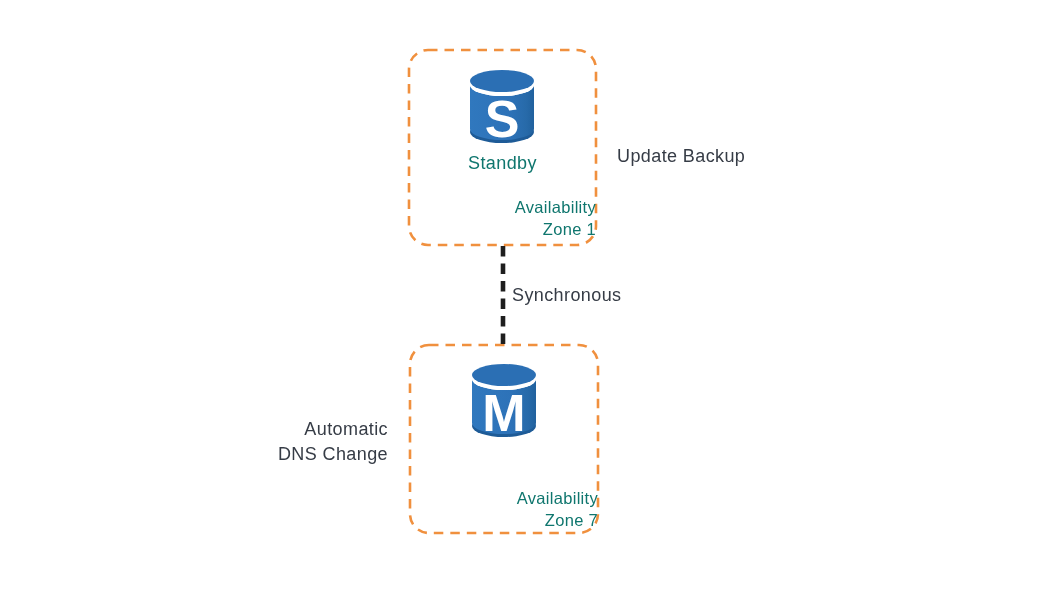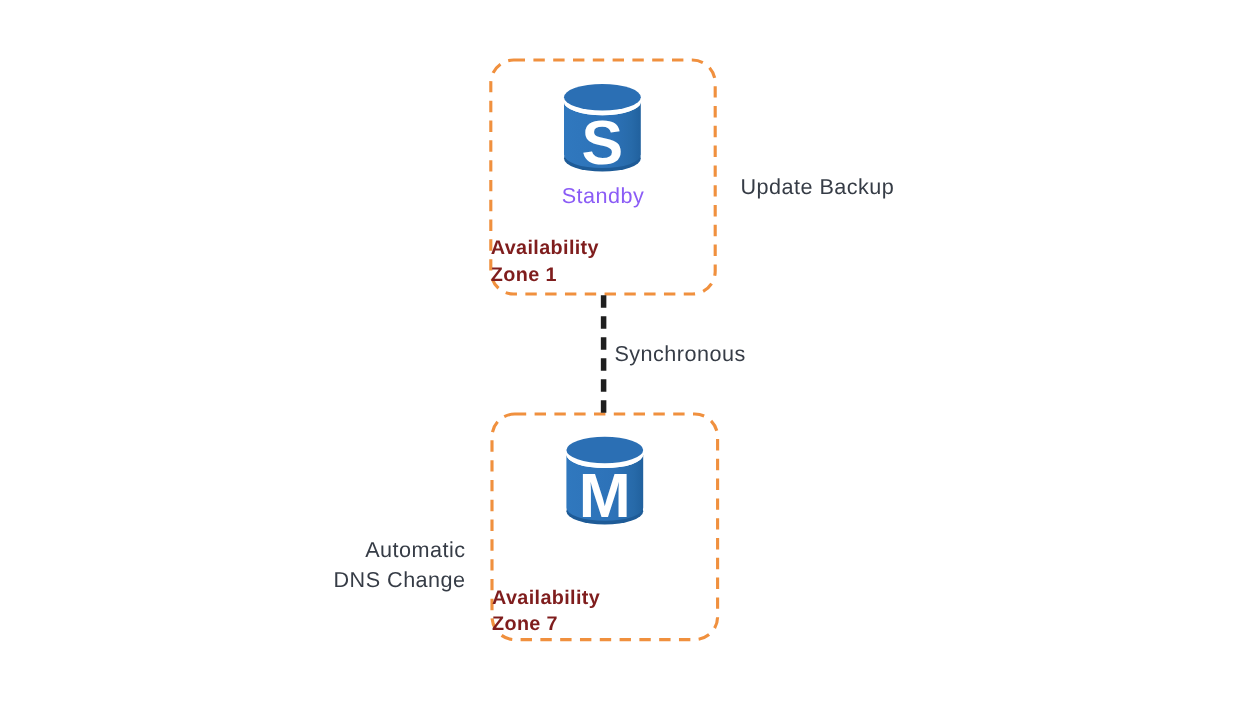--- a/index.html
+++ b/index.html
@@ -17,31 +17,31 @@
   }
   .abs { position: absolute; }
   .overlay-svg {
     position: absolute;
     left: 0;
     top: 0;
     width: 1050px;
     height: 590px;
   }
   .node-label {
-    color: #8b5cf6;
+    color: #0f766e;
     font-size: 18px;
     letter-spacing: 0.4px;
     text-align: center;
   }
   .az-label {
-    color: #7f1d1d;
+    color: #0f766e;
     font-size: 16.5px;
-    font-weight: bold;
+    font-weight: normal;
     letter-spacing: 0.3px;
-    text-align: left;
+    text-align: right;
     line-height: 22px;
   }
   .side-note {
     color: #363C46;
     font-size: 18px;
     letter-spacing: 0.4px;
     line-height: 25px;
   }
   .sync-label {
     color: #363C46;
@@ -105,18 +105,18 @@
     <ellipse cx="34" cy="13" rx="32" ry="11" fill="#2B6FB4"></ellipse>
     <text x="34" y="69" text-anchor="middle" font-size="52" font-weight="bold" font-family="Liberation Sans, sans-serif" fill="#FFFFFF">M</text>
   </svg>
 
 
   <div class="az-label abs" style="left:410px; top:487px; width:188px;">
     <div>Availability</div>
     <div>Zone 7</div>
   </div>
 
-  <div class="side-note abs" style="left:238px; top:417px; width:150px; text-align:right;margin-top:29px;">
+  <div class="side-note abs" style="left:238px; top:417px; width:150px; text-align:right;">
     <div>Automatic</div>
     <div>DNS Change</div>
   </div>
 
 </div>
 
 </body></html>

